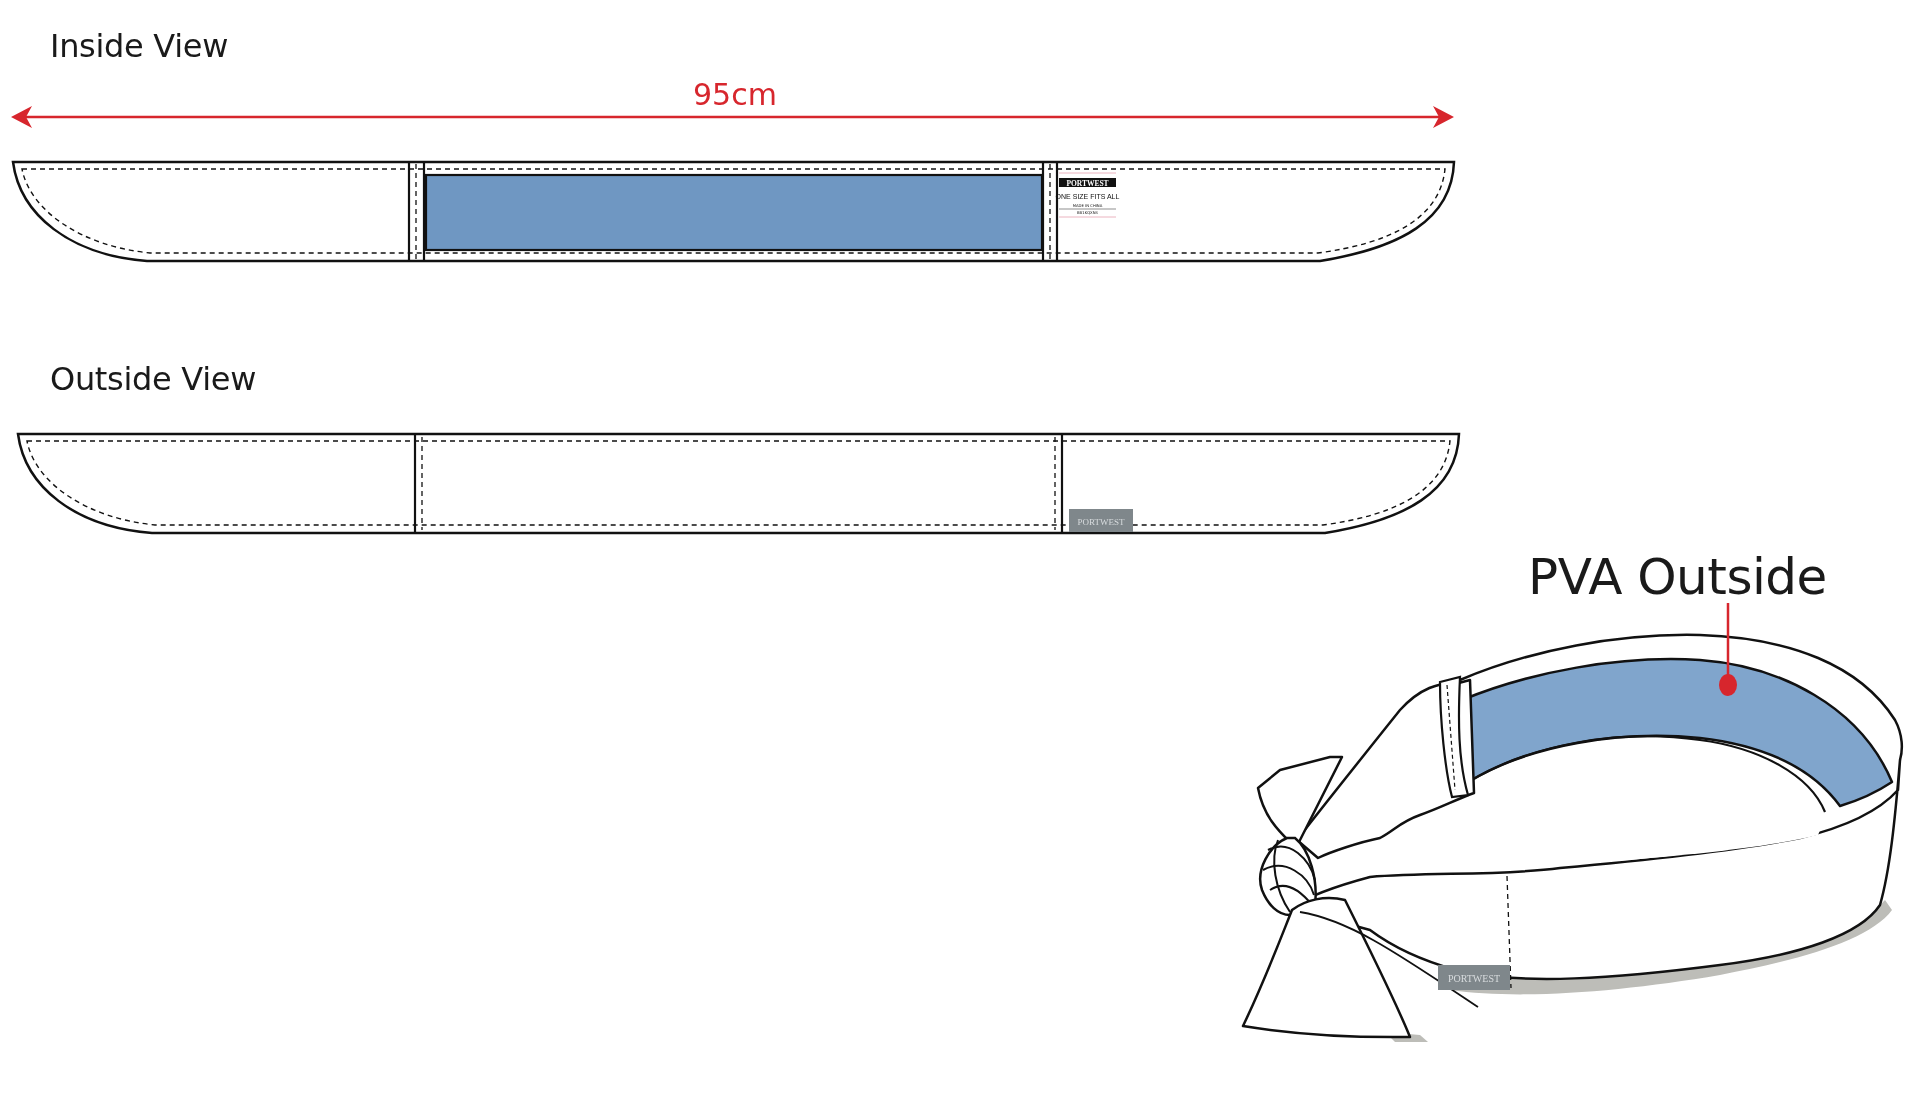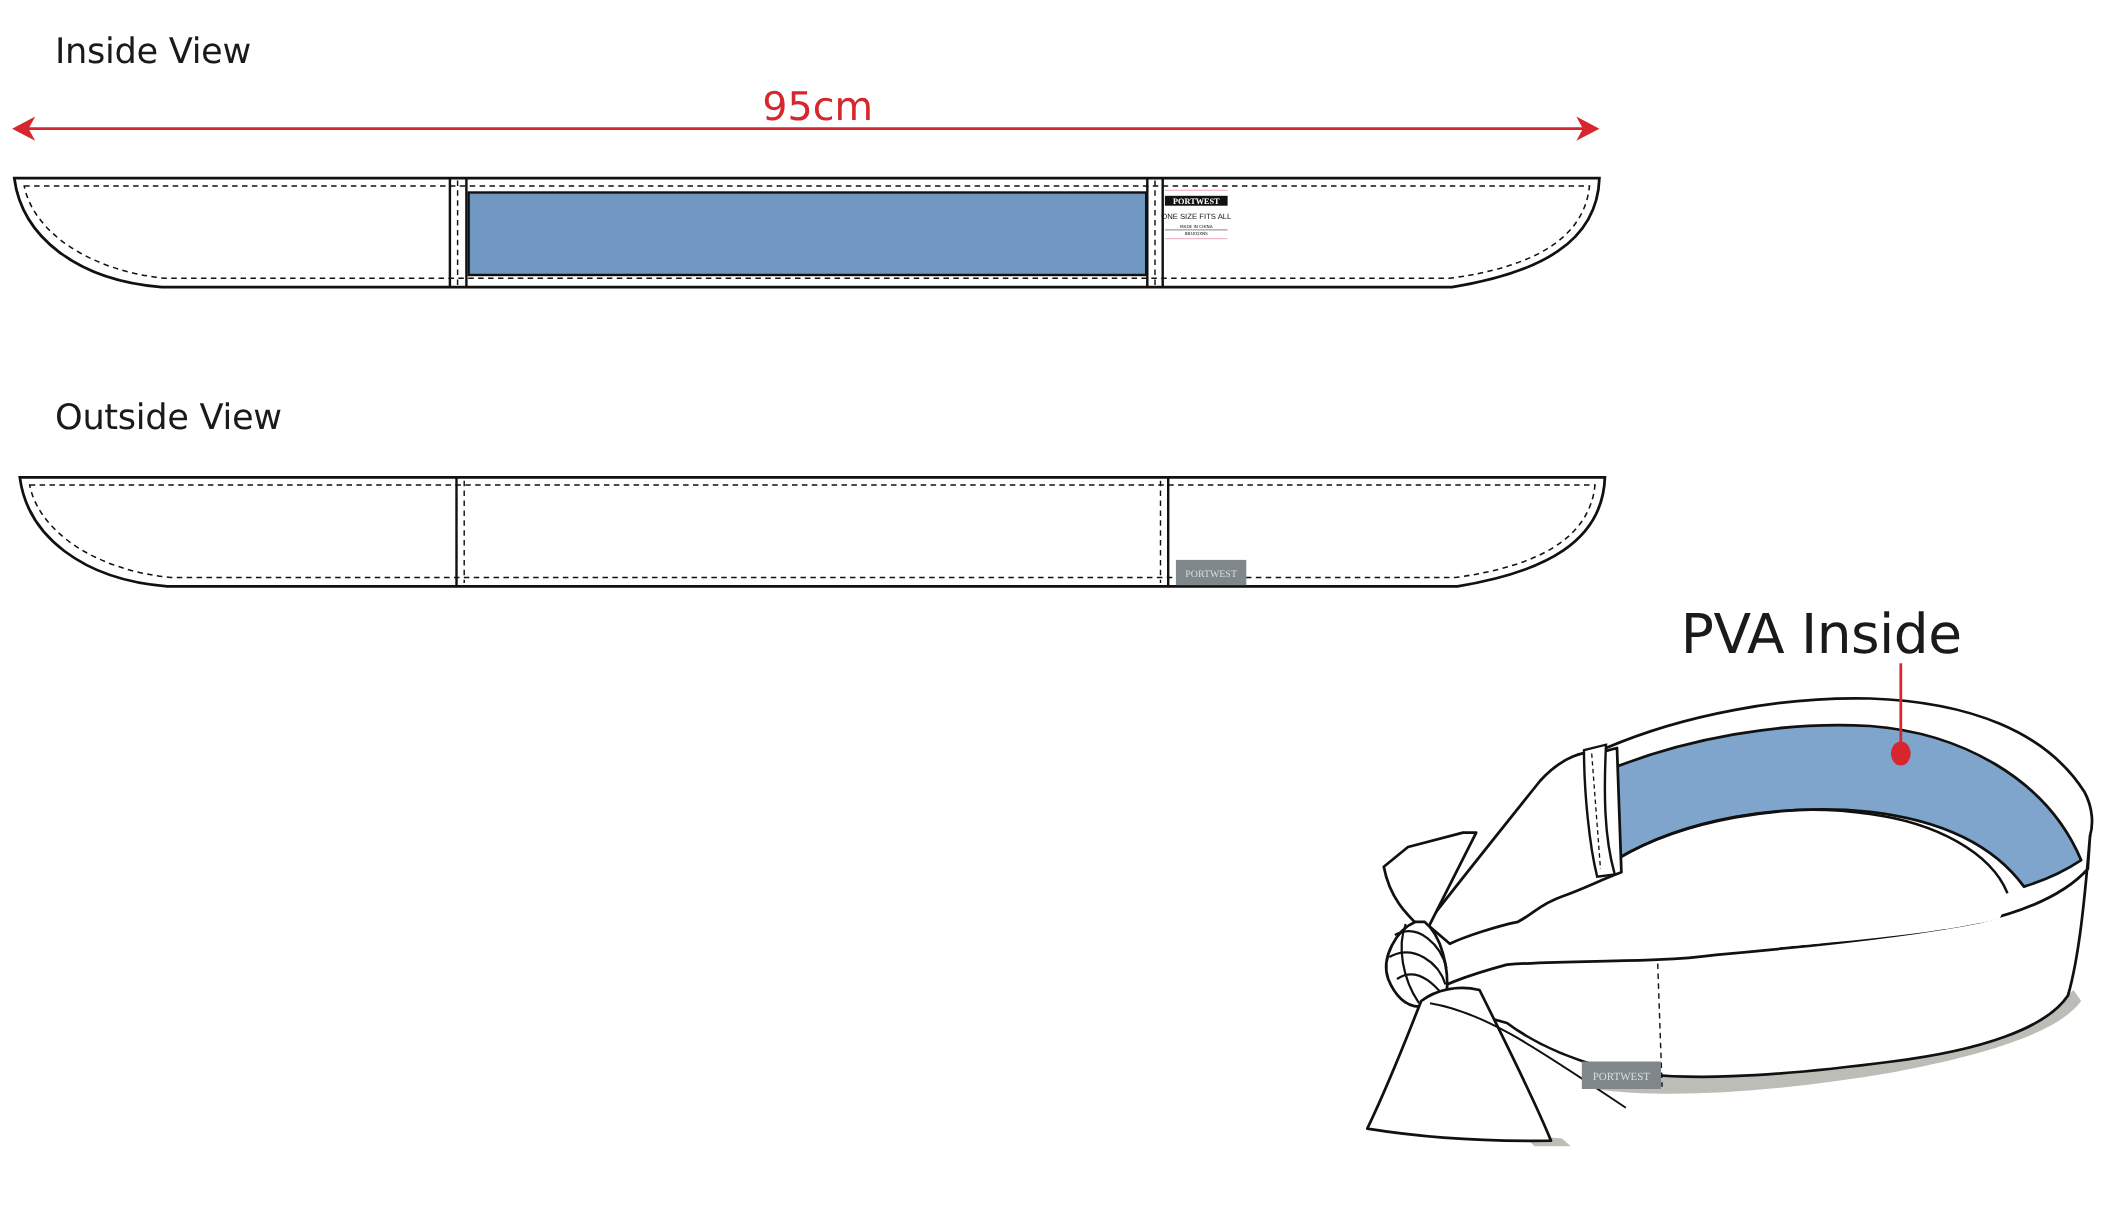--- a/index.html
+++ b/index.html
@@ -1,31 +1,31 @@
 <!DOCTYPE html>
 <html><head>
   <meta charset="utf-8">
   <style>
     html, body { margin: 0; padding: 0; background: #ffffff; }
     body { width: 1920px; height: 1115px; position: relative; overflow: hidden; font-family: "DejaVu Sans", "Liberation Sans", sans-serif; }
     .title { position: absolute; color: #1a1a1a; font-size: 32px; letter-spacing: -0.3px; white-space: nowrap; line-height: 1; text-align: right; }
     #inside-title { left: 50px; top: 30px; }
     #outside-title { left: 50px; top: 363px; }
-    #dim-label { position: absolute; left: 693px; top: 80px; color: #d7262d; font-size: 36px; line-height: 1; }
+    #dim-label { position: absolute; left: 693px; top: 80px; color: #d7262d; font-size: 30px; line-height: 1; }
     #pva-label { position: absolute; left: 1528px; top: 552px; color: #1a1a1a; font-size: 50px; line-height: 1; letter-spacing: -0.5px; }
     svg { position: absolute; left: 0; top: 0; }
     .tag-text { font-family: "Liberation Serif", serif; }
   </style>
 </head>
 <body>
 
 <div class="title" id="inside-title">Inside View</div>
 <div class="title" id="outside-title">Outside View</div>
 <div id="dim-label">95cm</div>
-<div id="pva-label">PVA Inside</div>
+<div id="pva-label">PVA Outside</div>
 
 <svg width="1920" height="1115" viewBox="0 0 1920 1115">
 
   <g>
     <line x1="22" y1="117" x2="1440" y2="117" stroke="#d7262d" stroke-width="2.5"></line>
     <polygon points="11,117 32,106 26,117 32,128" fill="#d7262d"></polygon>
     <polygon points="1454,117 1433,106 1439,117 1433,128" fill="#d7262d"></polygon>
   </g>
 
   <g>

